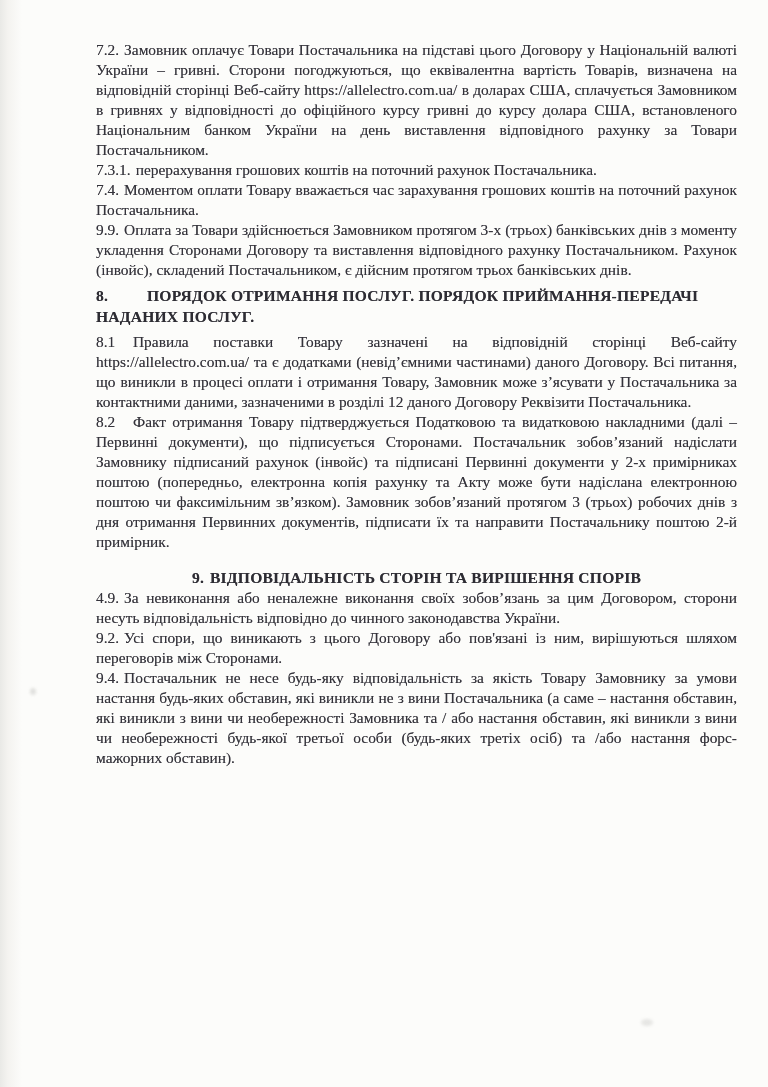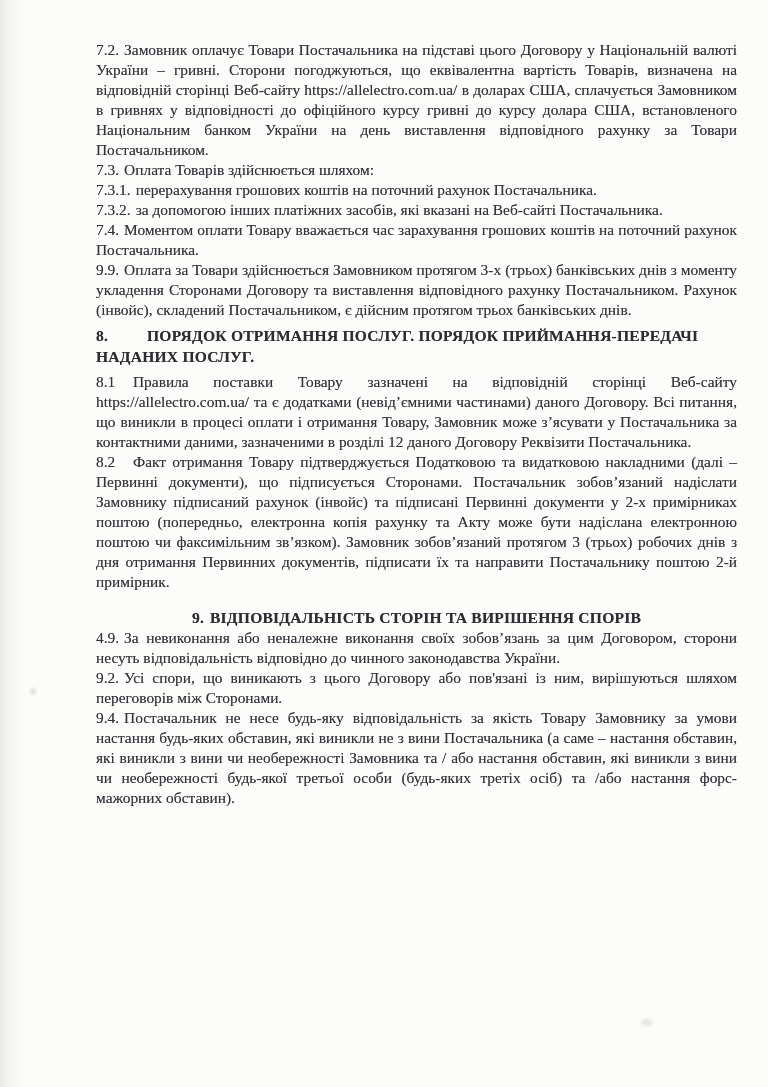--- a/index.html
+++ b/index.html
@@ -82,23 +82,21 @@
 
 <div class="page">
   <div class="left-edge"></div>
   <div class="artifact artifact-left"></div>
   <div class="artifact artifact-bottom"></div>
 
   <div class="content">
 
     <section class="sec sec-7">
       <p class="para"><b class="num">7.2.</b><span class="txt">Замовник оплачує Товари Постачальника на підставі цього Договору у Національній валюті України – гривні. Сторони погоджуються, що еквівалентна вартість Товарів, визначена на відповідній сторінці Веб-сайту https://allelectro.com.ua/ в доларах США, сплачується Замовником в гривнях у відповідності до офіційного курсу гривні до курсу долара США, встановленого Національним банком України на день виставлення відповідного рахунку за Товари Постачальником.</span></p>
-      <p class="para"><b class="num">7.3.</b><span class="txt">Оплата Товарів здійснюється шляхом:</span></p>
       <p class="para"><b class="num">7.3.1.</b><span class="txt">перерахування грошових коштів на поточний рахунок Постачальника.</span></p>
-      <p class="para"><b class="num">7.3.2.</b><span class="txt">за допомогою інших платіжних засобів, які вказані на Веб-сайті Постачальника.</span></p>
       <p class="para"><b class="num">7.4.</b><span class="txt">Моментом оплати Товару вважається час зарахування грошових коштів на поточний рахунок Постачальника.</span></p>
       <p class="para"><b class="num">9.9.</b><span class="txt">Оплата за Товари здійснюється Замовником протягом 3-х (трьох) банківських днів з моменту укладення Сторонами Договору та виставлення відповідного рахунку Постачальником. Рахунок (інвойс), складений Постачальником, є дійсним протягом трьох банківських днів.</span></p>
     </section>
 
     <section class="sec sec-8">
       <h2 class="heading h8"><b class="hnum">8.</b><span class="htitle">ПОРЯДОК ОТРИМАННЯ ПОСЛУГ. ПОРЯДОК ПРИЙМАННЯ-ПЕРЕДАЧІ НАДАНИХ ПОСЛУГ.</span></h2>
       <p class="para"><b class="num tabnum">8.1</b><span class="txt">Правила поставки Товару зазначені на відповідній сторінці Веб-сайту https://allelectro.com.ua/ та є додатками (невід’ємними частинами) даного Договору. Всі питання, що виникли в процесі оплати і отримання Товару, Замовник може з’ясувати у Постачальника за контактними даними, зазначеними в розділі 12 даного Договору Реквізити Постачальника.</span></p>
       <p class="para"><b class="num tabnum">8.2</b><span class="txt">Факт отримання Товару підтверджується Податковою та видатковою накладними (далі – Первинні документи), що підписується Сторонами. Постачальник зобов’язаний надіслати Замовнику підписаний рахунок (інвойс) та підписані Первинні документи у 2-х примірниках поштою (попередньо, електронна копія рахунку та Акту може бути надіслана електронною поштою чи факсимільним зв’язком). Замовник зобов’язаний протягом 3 (трьох) робочих днів з дня отримання Первинних документів, підписати їх та направити Постачальнику поштою 2-й примірник.</span></p>
     </section>
 

